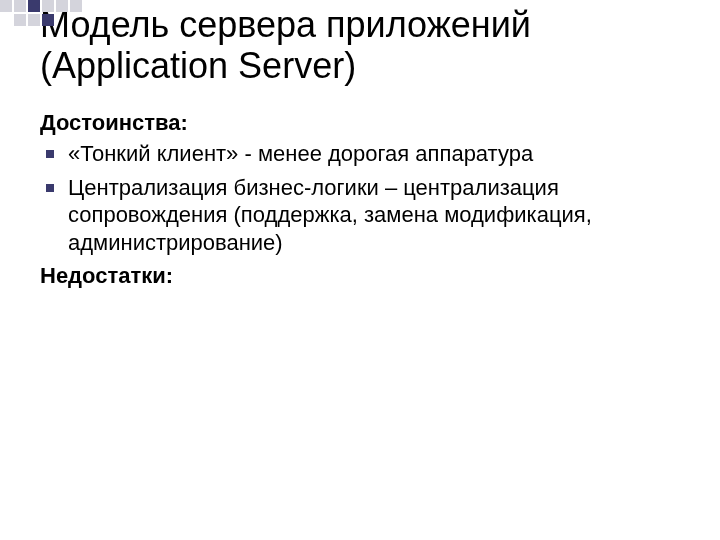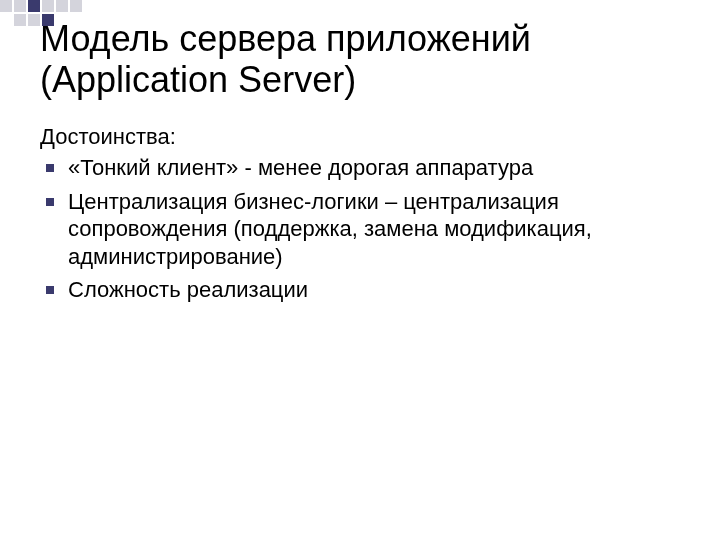--- a/index.html
+++ b/index.html
@@ -23,39 +23,39 @@
   }
   .deco .sq {
     width: 12px;
     height: 12px;
     background: #d4d4dc;
     margin-right: 2px;
   }
   .deco .sq.dark { background: #3a3a6d; }
 
   .slide {
-    padding: 18px 40px 0 40px;
+    padding: 4px 40px 0 40px;
     box-sizing: border-box;
   }
 
   h1.title {
     font-size: 36px;
     font-weight: 400;
     line-height: 1.15;
     margin: 0 0 22px 0;
     letter-spacing: 0px;
   }
 
   .body {
     font-size: 22px;
     line-height: 1.25;
   }
 
   .heading {
-    font-weight: 400;
+    font-weight: 700;
     margin: 0 0 4px 0;
   }
 
   ul.points {
     list-style: none;
     padding: 0;
     margin: 0 0 6px 0;
   }
   ul.points li {
     position: relative;
@@ -97,17 +97,15 @@
 <div class="slide">
   <h1 class="title">Модель сервера приложений (Application Server)</h1>
 
   <div class="body">
     <div class="heading">Достоинства:</div>
     <ul class="points">
       <li>«Тонкий клиент» - менее дорогая аппаратура</li>
       <li>Централизация бизнес-логики – централизация сопровождения (поддержка, замена модификация, администрирование)</li>
     </ul>
 
-    <ul class="points">
-      <li>Сложность реализации</li>
-    </ul>
+    <div class="heading">Недостатки:</div>
   </div>
 </div>
 
 </body></html>

